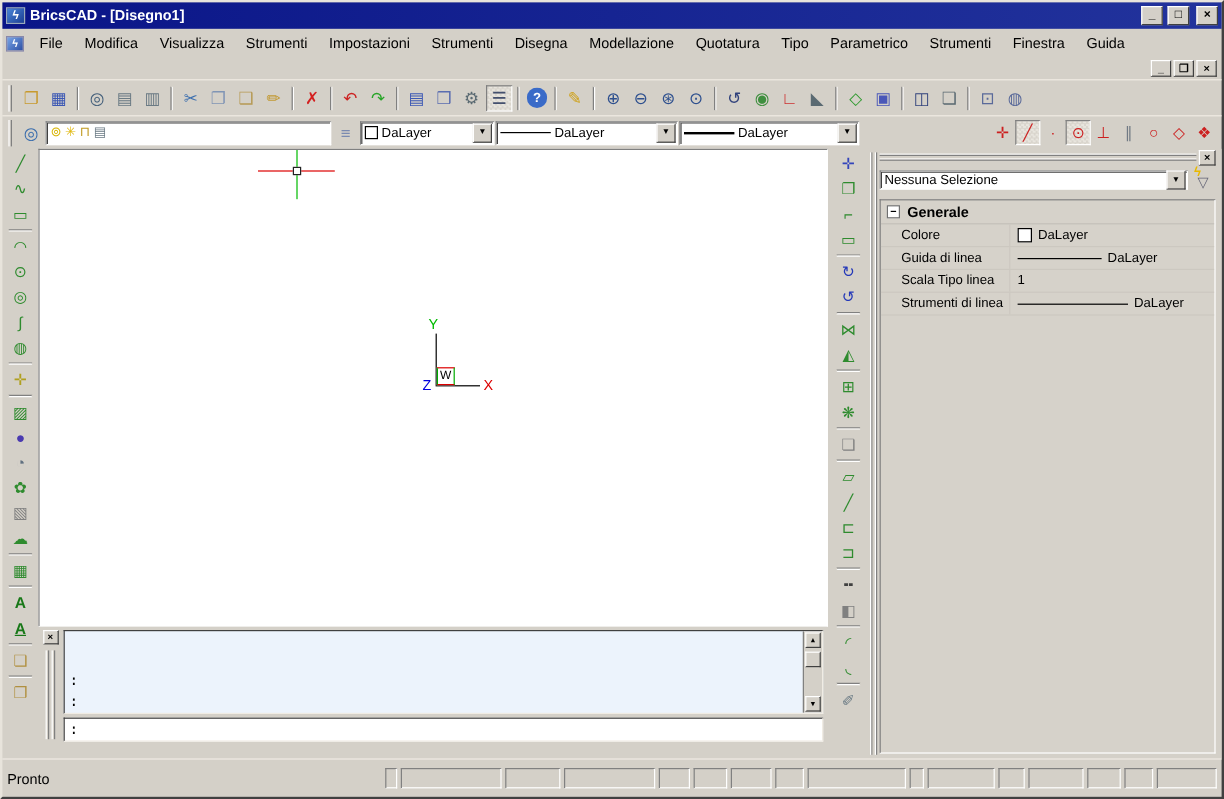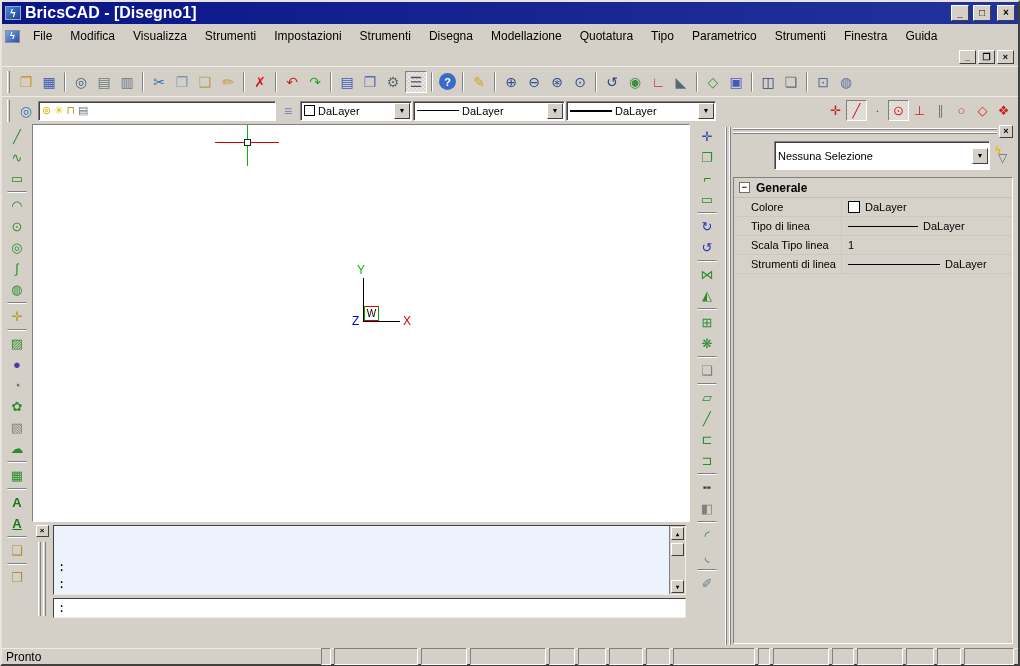--- a/index.html
+++ b/index.html
@@ -7,21 +7,21 @@
     background:#3a6ea5; font-family:"Liberation Sans",sans-serif; font-size:12px; color:#000; }
   .window { width:1020px; height:666px; background:#d4d0c8; border:2px solid;
     border-color:#e8e4dc #404040 #404040 #e8e4dc; display:flex; flex-direction:column; }
 
   
   .titlebar { height:22px; background:linear-gradient(90deg,#0a1588,#22339c);
     display:flex; align-items:center; padding:0 3px; gap:4px; flex:none; }
   .app-ico { width:16px; height:14px; background:linear-gradient(135deg,#4a86d8,#1c3f94);
     color:#fff; font-size:10px; font-weight:bold; display:flex; align-items:center;
     justify-content:center; border:1px solid #9ab; }
-  .title-text { color:#fff; font-weight:bold; font-size:16px; flex:1; }
+  .title-text { color:#fff; font-weight:bold; font-size:12px; flex:1; }
   .wbtn { width:18px; height:16px; background:#d4d0c8; border:1px solid;
     border-color:#fff #404040 #404040 #fff; font-size:10px; font-weight:bold;
     display:flex; align-items:center; justify-content:center; line-height:10px; }
   .wbtn.close { margin-left:2px; }
 
   
   .menubar { height:24px; display:flex; align-items:center; padding:0 3px; flex:none; }
   .doc-ico { width:15px; height:13px; background:linear-gradient(135deg,#7aa6e8,#2c4fa4);
     color:#fff; font-size:9px; font-weight:bold; display:flex; align-items:center;
     justify-content:center; border:1px solid #88a; margin-right:4px; }
@@ -132,41 +132,41 @@
   .pgrip-v { width:7px; flex:none; display:flex; gap:2px; padding:3px 1px; }
   .pgrip-v span { width:2px; border-left:1px solid #fff; border-right:1px solid #808080; flex:1; }
   .props-body { flex:1; display:flex; flex-direction:column; padding:2px 5px 4px 2px; min-width:0; }
   .pgrip-h { height:10px; display:flex; align-items:center; gap:2px; flex:none; }
   .pgrip-h .lines { flex:1; display:flex; flex-direction:column; gap:2px; }
   .pgrip-h .lines span { height:2px; border-top:1px solid #fff; border-bottom:1px solid #808080; }
   .pclose { width:14px; height:13px; background:#d4d0c8; border:1px solid;
     border-color:#fff #404040 #404040 #fff; font-size:9px; font-weight:bold;
     display:flex; align-items:center; justify-content:center; line-height:8px; flex:none; }
   .selrow { display:flex; align-items:center; gap:5px; margin:5px 0 7px; flex:none; }
-  .selrow .combo { flex:1; height:29px;margin-left:41px; }
+  .selrow .combo { flex:1; height:16px; }
   .filter-ico { width:18px; height:18px; position:relative; flex:none; }
   .filter-ico .funnel { position:absolute; left:3px; top:4px; color:#667; font-size:12px; }
   .filter-ico .bolt { position:absolute; left:0; top:-3px; color:#e8b800; font-size:11px; font-weight:bold; }
   .props-box { flex:1; border:1px solid; border-color:#808080 #fff #fff #808080;
     background:#d6d2ca; overflow:hidden; display:flex; flex-direction:column; }
   .group-hdr { height:20px; display:flex; align-items:center; gap:6px; padding:0 5px;
     font-weight:bold; font-size:12px; border-bottom:1px solid #c4c0b8; flex:none; }
   .collapse-box { width:11px; height:11px; background:#fff; border:1px solid #707070;
     font-size:9px; line-height:8px; text-align:center; flex:none; }
   .prow { height:19px; display:flex; align-items:center; border-bottom:1px solid #ccc8c0; flex:none; }
   .plabel { width:108px; flex:none; padding-left:17px; border-right:1px solid #ccc8c0;
     height:100%; display:flex; align-items:center; font-size:11px; }
   .pvalue { flex:1; padding-left:6px; display:flex; align-items:center; gap:5px; font-size:11px; }
   .pswatch { width:12px; height:12px; background:#fff; border:1px solid #000; display:none; }
   .pswatch.show { display:inline-block; }
   .pline { height:1px; background:#000; display:none; }
   .pline.show { display:inline-block; }
 
   
-  .statusbar { height:16px; flex:none; border-top:1px solid #f0ece4; display:flex;
+  .statusbar { height:32px; flex:none; border-top:1px solid #f0ece4; display:flex;
     align-items:center; padding:0 4px; gap:3px; }
   .status-text { font-size:12px; }
   .status-fill { flex:1; }
   .spanel { height:17px; border:1px solid; border-color:#808080 #fff #fff #808080; flex:none; }
 </style>
 </head>
 <body>
 
 <div class="window">
 
@@ -563,21 +563,21 @@
                 <span class="plabel">Colore</span>
                 <span class="pvalue">
                   <span class="pswatch show"></span>
 
                   <span>DaLayer</span>
                 </span>
               </div>
 
 
               <div class="prow">
-                <span class="plabel">Tipo di linea</span>
+                <span class="plabel">Guida di linea</span>
                 <span class="pvalue">
 
                   <span class="pline show" style="width: 70px;"></span>
                   <span>DaLayer</span>
                 </span>
               </div>
 
               <div class="prow">
                 <span class="plabel">Scala Tipo linea</span>
                 <span class="pvalue">

